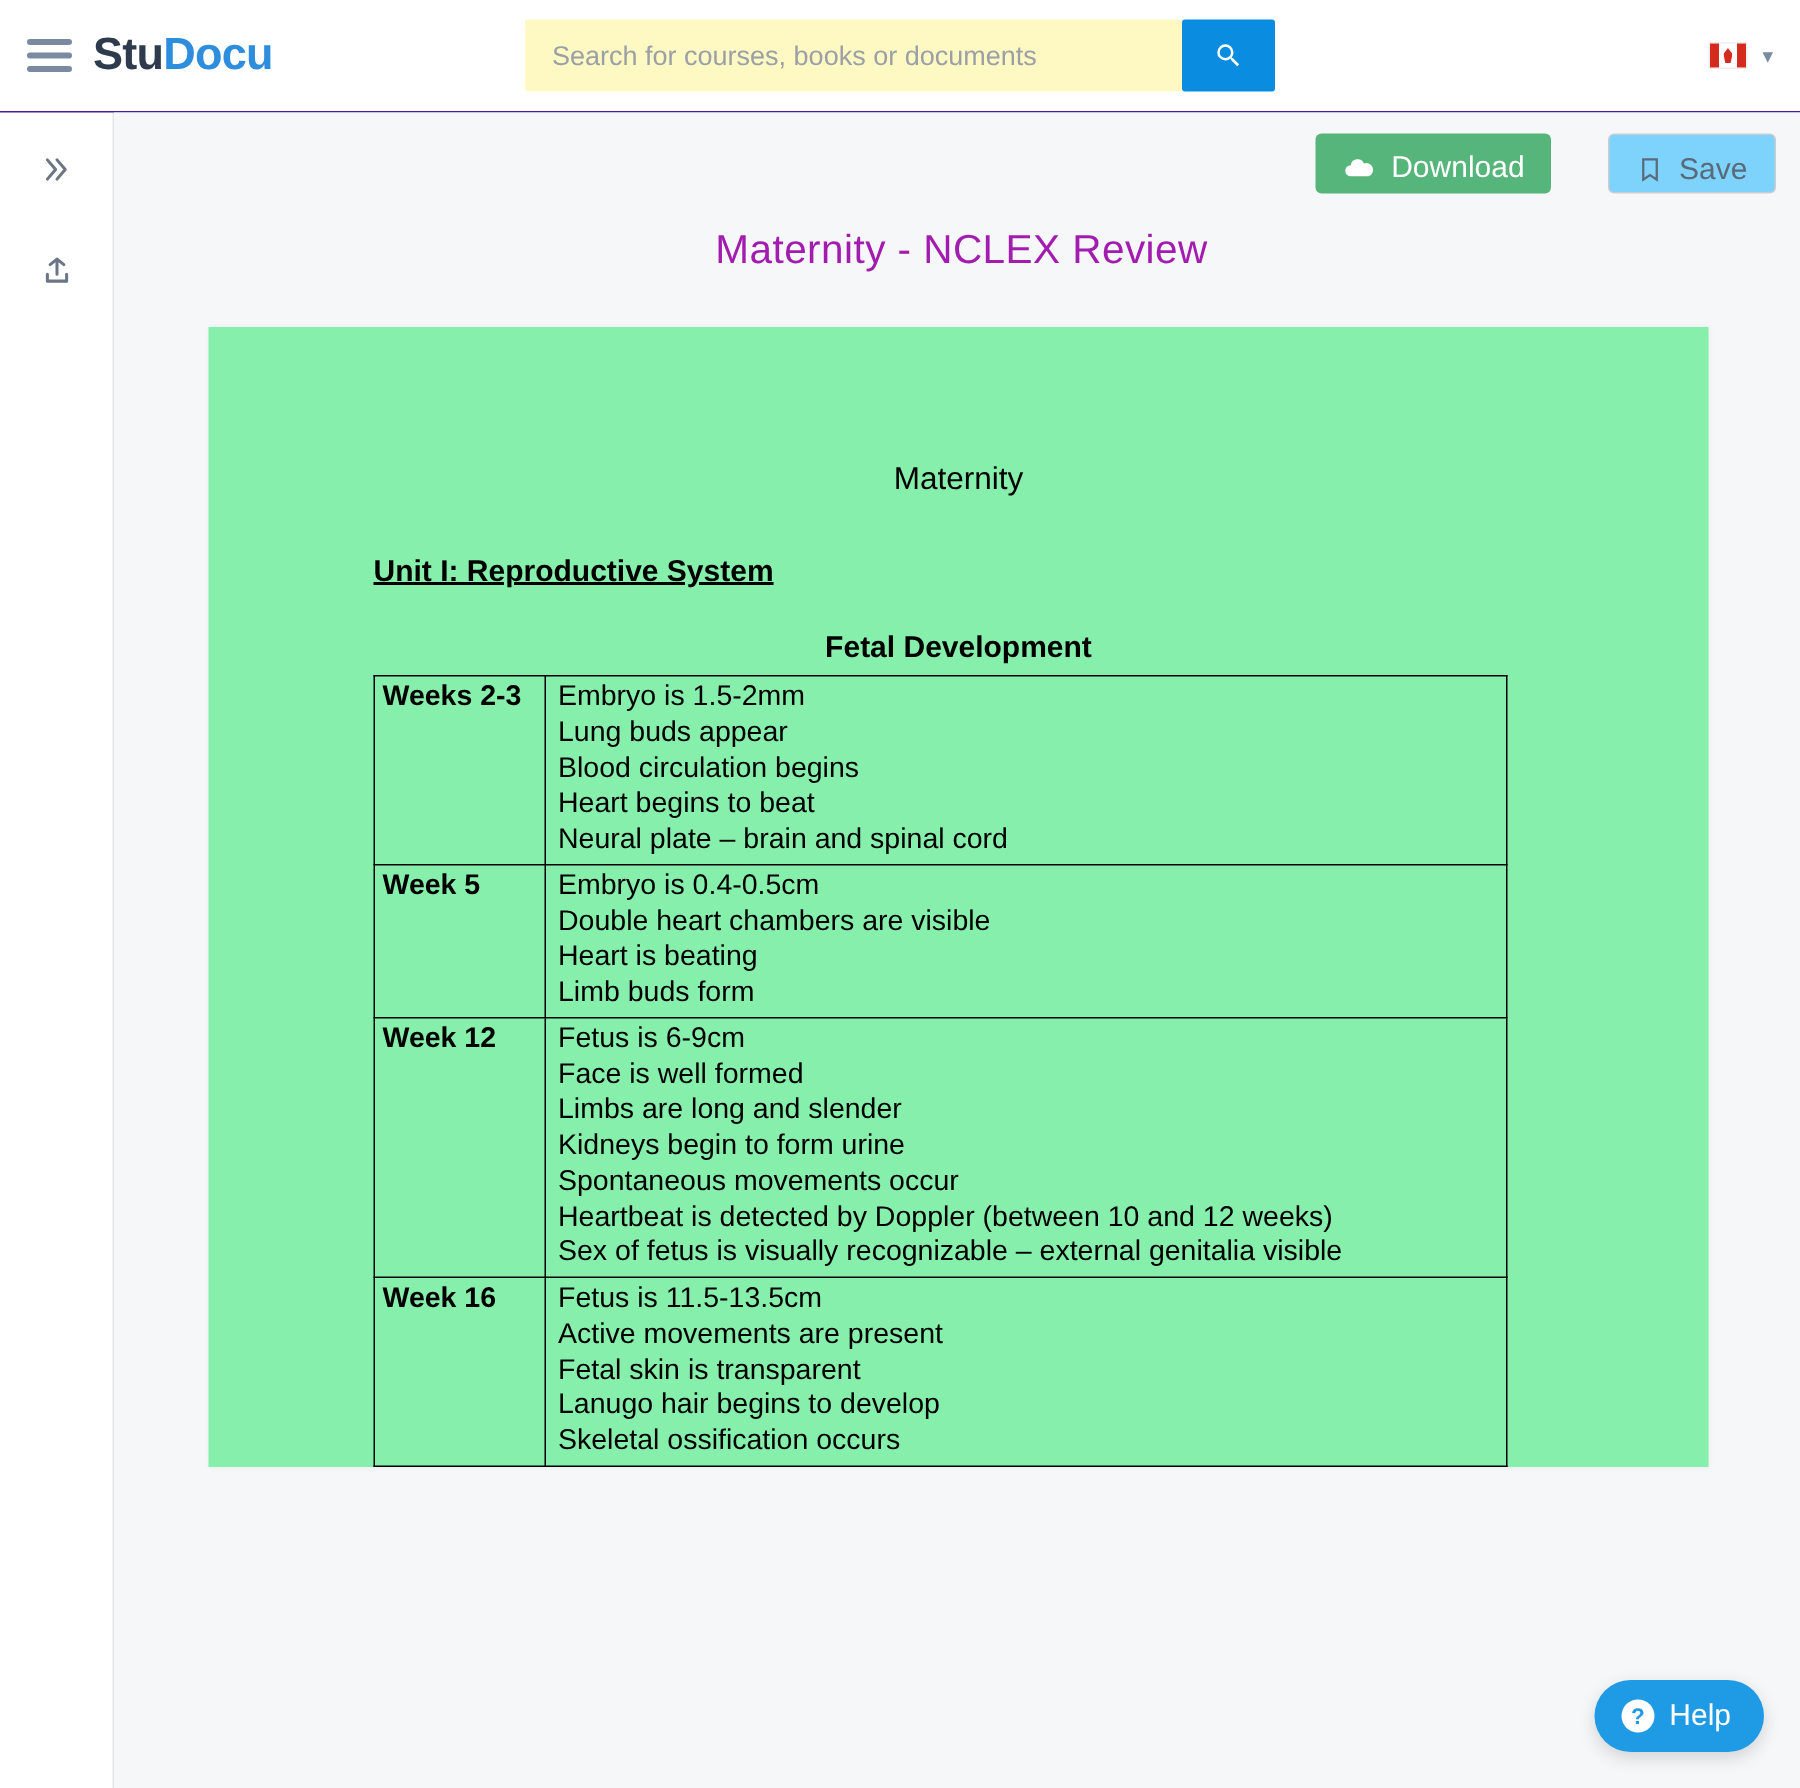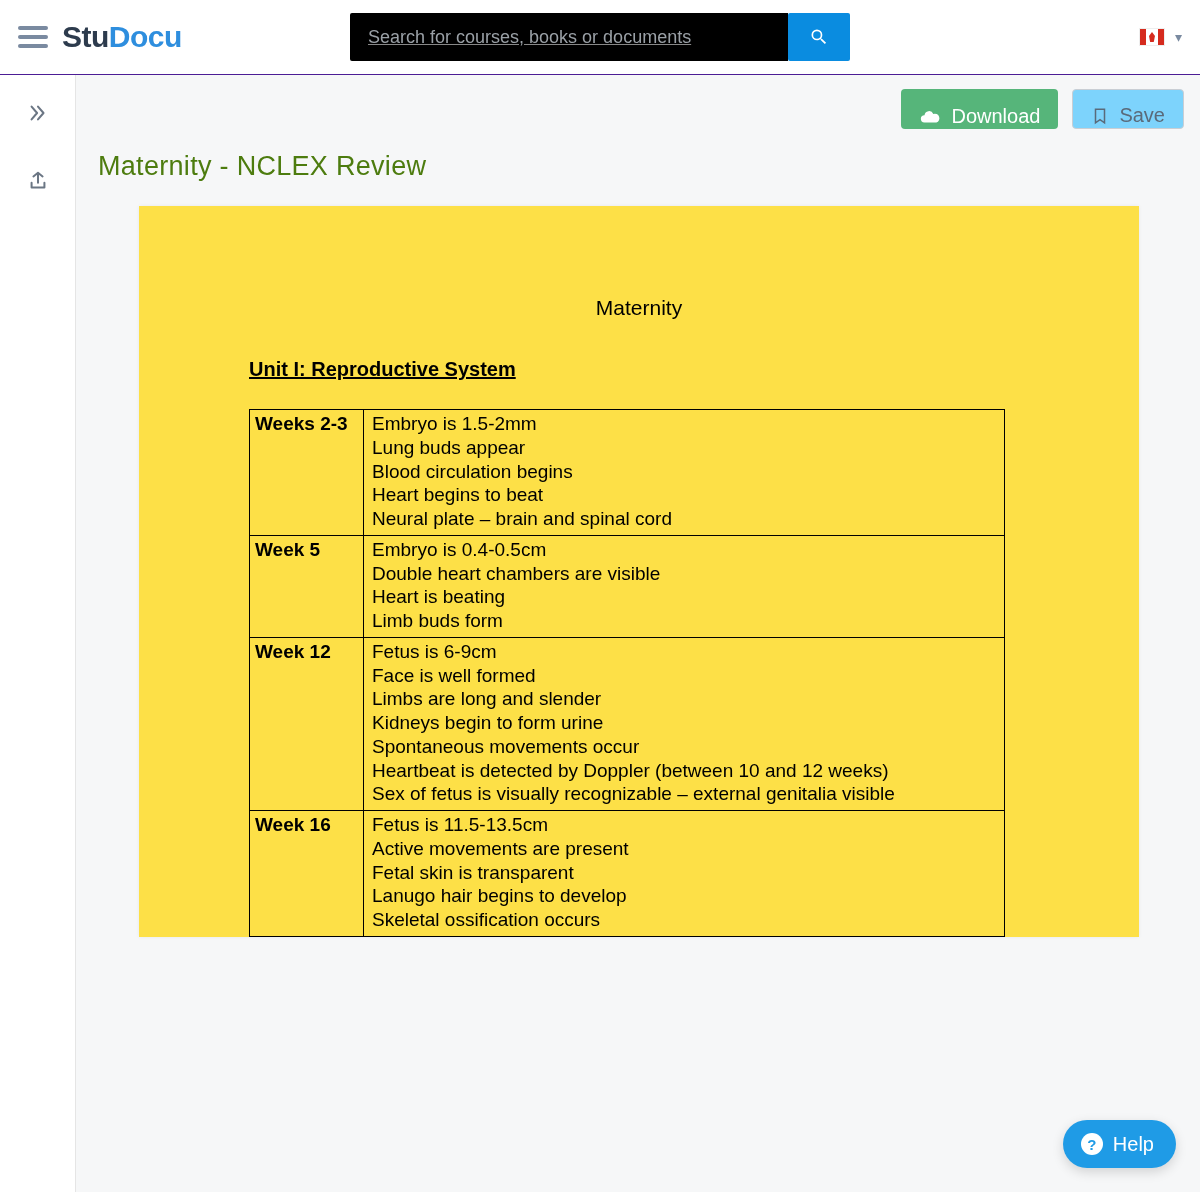--- a/index.html
+++ b/index.html
@@ -31,22 +31,22 @@
   }
   .logo { font-size: 30px; font-weight: 700; letter-spacing: -0.5px; }
   .logo .stu { color: #2d3b4d; }
   .logo .docu { color: #2e8ede; }
   .search-wrap {
     position: absolute; left: 50%; transform: translateX(-50%);
     display: flex; align-items: center;
     width: 500px;
   }
   .search-input {
-    flex: 1; height: 48px; border: none; background: #000000;
-    padding: 0 18px; font-size: 18px; color: #888; border-radius: 2px 0 0 2px; text-decoration: underline;
+    flex: 1; height: 48px; border: none; background: #fef9c3;
+    padding: 0 18px; font-size: 18px; color: #888; border-radius: 2px 0 0 2px;
   }
   .search-input::placeholder { color: #9aa0a6; }
   .search-btn {
     width: 62px; height: 48px; border: none; background: #0a8ce0;
     color: #fff; display: flex; align-items: center; justify-content: center;
     cursor: pointer; border-radius: 2px;
   }
   .search-btn svg { width: 20px; height: 20px; fill: #fff; }
   .flag-wrap {
     margin-left: auto; display: flex; align-items: center; gap: 10px;
@@ -68,35 +68,35 @@
   .sidebar {
     width: 76px; border-right: 1px solid #e5e5e5;
     padding-top: 24px; display: flex; flex-direction: column; align-items: center; gap: 40px;
   }
   .sidebar-btn { width: 28px; height: 28px; display: flex; align-items: center; justify-content: center; cursor: pointer; color:#6b7684; }
   .dbl-chev svg, .share-ico svg { width: 22px; height: 22px; stroke:#6b7684; fill:none; stroke-width:2.2; }
 
   .main { flex: 1; background: #f6f7f8; position: relative; padding: 14px 16px 0 18px; }
   .action-row { display: flex; justify-content: flex-end; gap: 14px; margin-bottom: 22px; }
   .btn {
-    height: 40px; border-radius: 4px; display: flex; align-items: flex-end; gap: 10px;
-    padding: 1px 18px; font-size: 20px; cursor: pointer;
+    height: 40px; border-radius: 4px; display: flex; align-items: flex-start; gap: 10px;
+    padding: 12px 18px; font-size: 20px; cursor: pointer; margin-left: 24px;
   }
   .btn-download { background: #56b57a; color: #fff; border: none; }
   .btn-download svg { width: 22px; height: 22px; fill: #fff; }
   .btn-save { background: #7dd3fc; border: 1px solid #c9ced4; color: #5a6a7a; }
   .btn-save svg { width: 18px; height: 22px; stroke:#5a6a7a; fill:none; stroke-width:2; }
 
   .doc-header { padding: 0 0 18px 4px; }
-  .doc-title { font-size: 27px; color: #4d7c0f; font-weight: 400; margin-bottom: 6px; letter-spacing:0.3px;}
+  .doc-title { font-size: 27px; color: #a21caf; font-weight: 400; margin-bottom: 18px; letter-spacing:0.3px;text-align:center;}
   .doc-course-label { color: #9aa5af; font-size: 17px; letter-spacing:0.7px; }
   .doc-course-link { color: #1f9be6; font-size: 21px; margin-top: 2px; display: block; letter-spacing:0.4px;}
 
   .paper {
-    background: #fde047; margin: 0 auto; width: 1000px; padding: 90px 110px 0 110px;
+    background: #86efac; margin: 0 auto; width: 1000px; padding: 90px 110px 0 110px;
     box-shadow: 0 0 4px rgba(0,0,0,0.06);
   }
   .pap-title { text-align: center; font-size: 21px; color:#000; margin-bottom: 38px; }
   .pap-unit { font-weight: 700; font-size: 20px; text-decoration: underline; color:#000; margin-bottom: 28px; }
   .pap-section { text-align: center; font-weight: 700; font-size: 20px; color:#000; margin-bottom: 6px; }
 
   table.fetal {
     width: 756px; border-collapse: collapse; font-size: 19px; color:#000;
   }
   table.fetal td {
@@ -175,20 +175,21 @@
       </button>
     </div>
 
     <div class="doc-header">
       <h1 class="doc-title">Maternity - NCLEX Review</h1>
     </div>
 
     <div class="paper">
       <div class="pap-title">Maternity</div>
       <div class="pap-unit">Unit I: Reproductive System </div>
+      <div class="pap-section">Fetal Development</div>
       <table class="fetal">
         <tbody id="fetal-body">
             <tr>
               <td class="wk">Weeks 2-3</td>
               <td>Embryo is 1.5-2mm<br>Lung buds appear<br>Blood circulation begins<br>Heart begins to beat<br>Neural plate – brain and spinal cord</td>
             </tr>
             <tr>
               <td class="wk">Week 5</td>
               <td>Embryo is 0.4-0.5cm<br>Double heart chambers are visible<br>Heart is beating<br>Limb buds form</td>
             </tr>

